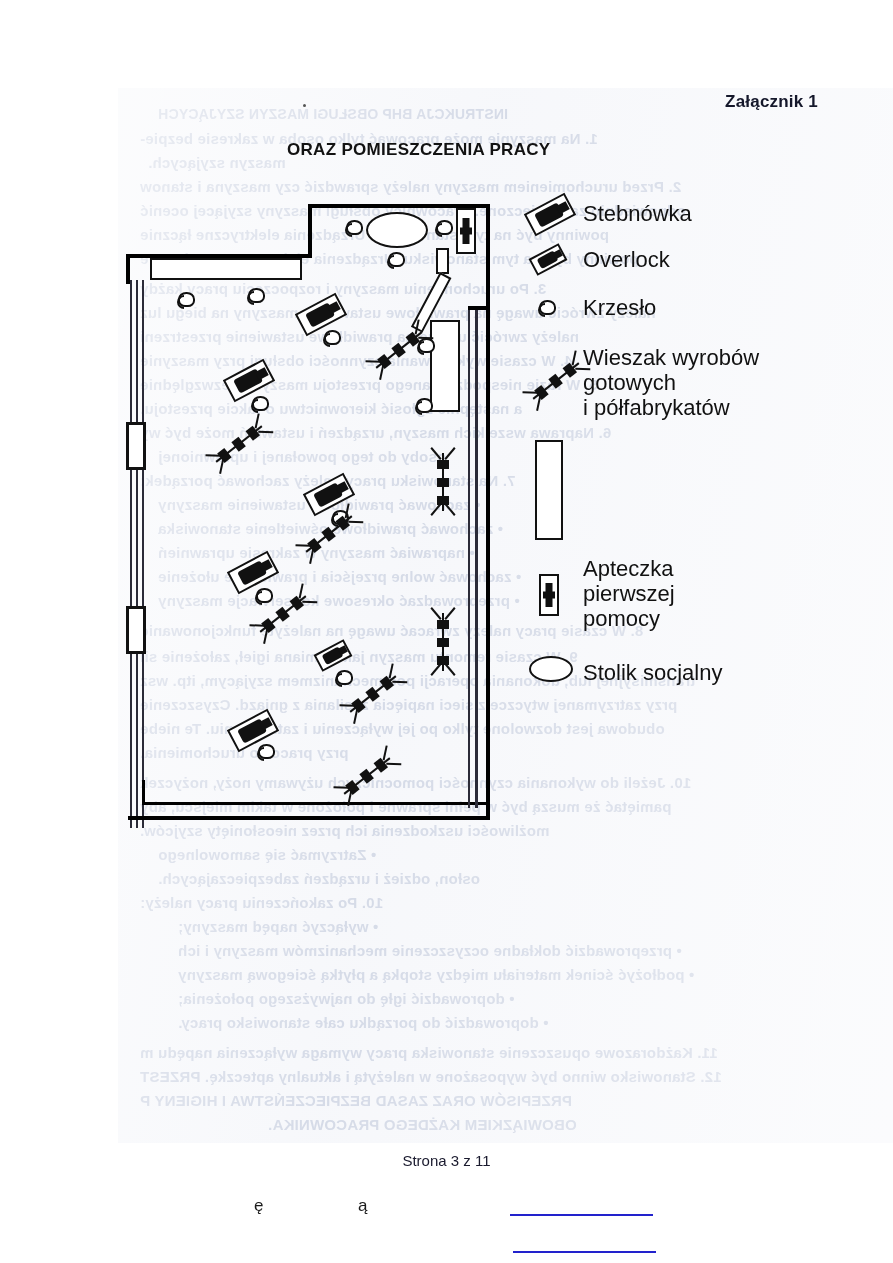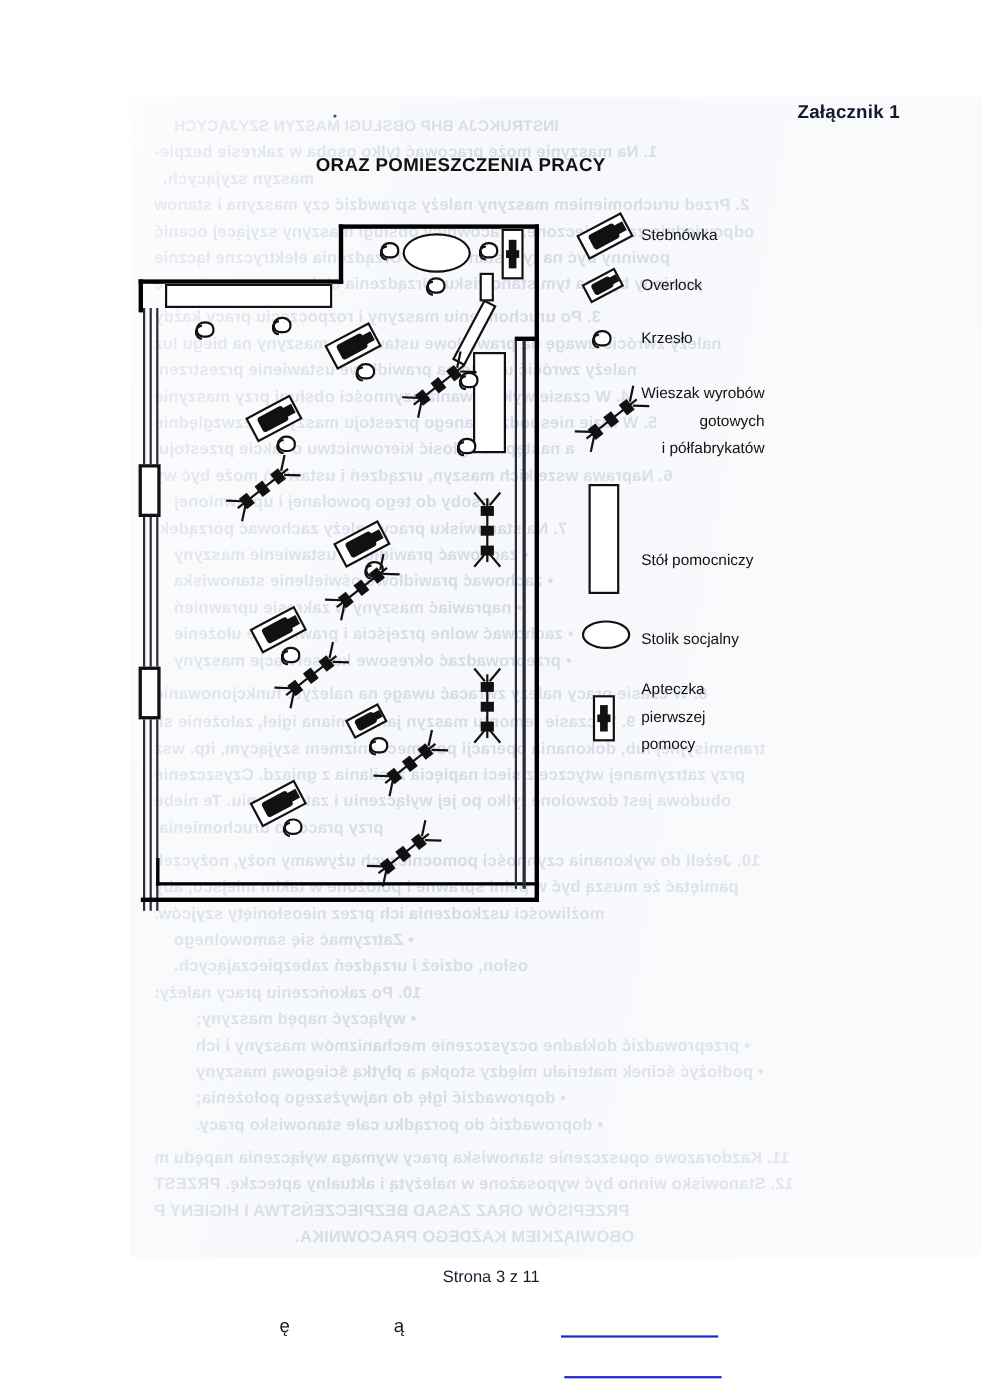--- a/index.html
+++ b/index.html
@@ -31,21 +31,21 @@
   .char-e{position:absolute;left:254px;top:1196px;font-size:17px;color:#1a1a1a;}
   .char-a{position:absolute;left:358px;top:1196px;font-size:17px;color:#1a1a1a;}
   .blueline{position:absolute;height:0;border-top:2px solid #2222cc;}
   #blue1{left:510px;top:1214px;width:143px;}
   #blue2{left:513px;top:1251px;width:143px;}
 
   
   #legend{position:absolute;left:525px;top:196px;width:300px;}
   .leg-row{position:relative;display:flex;align-items:flex-start;}
   .leg-ico{width:58px;flex:0 0 58px;position:relative;height:40px;}
-  .leg-txt{font-size:14px;line-height:23px;color:#111;padding-top:6px;}
+  .leg-txt{font-size:22px;line-height:23px;color:#111;padding-top:6px;}
   .leg-txt.multi{line-height:25px;}
 
   
   #plan{position:absolute;left:118px;top:190px;width:372px;height:650px;}
   .wall{position:absolute;background:#000;}
   .thinline{position:absolute;background:#2b2b38;}
 
   .machine{position:absolute;width:46px;height:25px;border:2px solid #111;
            box-sizing:border-box;background:#fff;}
   .machine .head{position:absolute;left:7px;top:3px;width:26px;height:15px;
@@ -318,21 +318,21 @@
     <div class="leg-txt">Overlock</div>
   </div>
 
   <div class="leg-row" style="height:44px;">
     <div class="leg-ico">
       <div class="chair" style="left:14px;top:10px;"></div>
     </div>
     <div class="leg-txt">Krzesło</div>
   </div>
 
-  <div class="leg-row" style="height:90px;align-items:center;text-align:right;">
+  <div class="leg-row" style="height:90px;align-items:center;">
     <div class="leg-ico" style="height:64px;">
       <div class="rack" style="left:-6px;top:30px;transform:rotate(-38deg);">
         <div class="bar"></div>
         <div class="blk" style="left:14px;"></div>
         <div class="blk" style="left:32px;"></div>
         <div class="blk" style="left:50px;"></div>
         <div class="endx" style="left:2px;top:-4px;transform:rotate(40deg);"></div>
         <div class="endx" style="left:2px;top:10px;transform:rotate(-40deg);"></div>
         <div class="endx" style="left:58px;top:-4px;transform:rotate(-40deg);"></div>
         <div class="endx" style="left:58px;top:10px;transform:rotate(40deg);"></div>
@@ -340,40 +340,39 @@
     </div>
     <div class="leg-txt multi" style="white-space:pre-line;">Wieszak wyrobów
 gotowych
 i półfabrykatów</div>
   </div>
 
   <div class="leg-row" style="height:112px;align-items:center;margin-top:8px;">
     <div class="leg-ico" style="height:104px;">
       <div class="table-rect" style="left:10px;top:4px;width:28px;height:100px;"></div>
     </div>
-    <div class="leg-txt" style="padding-top:42px;">Stół pomocniczy</div>
-  </div>
-
-  <div class="leg-row" style="height:52px;align-items:center;margin-top:6px;">
-    <div class="leg-ico" style="height:40px;">
-      <div class="oval" style="left:4px;top:8px;width:44px;height:26px;"></div>
-    </div>
-    <div class="leg-txt" style="padding-top:8px;">Stolik socjalny</div>
   </div>
 
   <div class="leg-row" style="height:92px;align-items:center;">
     <div class="leg-ico" style="height:56px;">
       <div class="aid" style="left:14px;top:12px;width:20px;height:42px;">
         <div class="cross-v"></div>
         <div class="cross-h"></div>
       </div>
     </div>
     <div class="leg-txt multi" style="white-space:pre-line;">Apteczka
 pierwszej
 pomocy</div>
   </div>
+
+  <div class="leg-row" style="height:52px;align-items:center;margin-top:6px;">
+    <div class="leg-ico" style="height:40px;">
+      <div class="oval" style="left:4px;top:8px;width:44px;height:26px;"></div>
+    </div>
+    <div class="leg-txt" style="padding-top:8px;">Stolik socjalny</div>
+  </div>
 </div>
 
 <div id="footer-page">Strona 3 z 11</div>
 <div class="char-e">ę</div>
 <div class="char-a">ą</div>
 <div class="blueline" id="blue1"></div>
 <div class="blueline" id="blue2"></div>
 
 </body></html>

